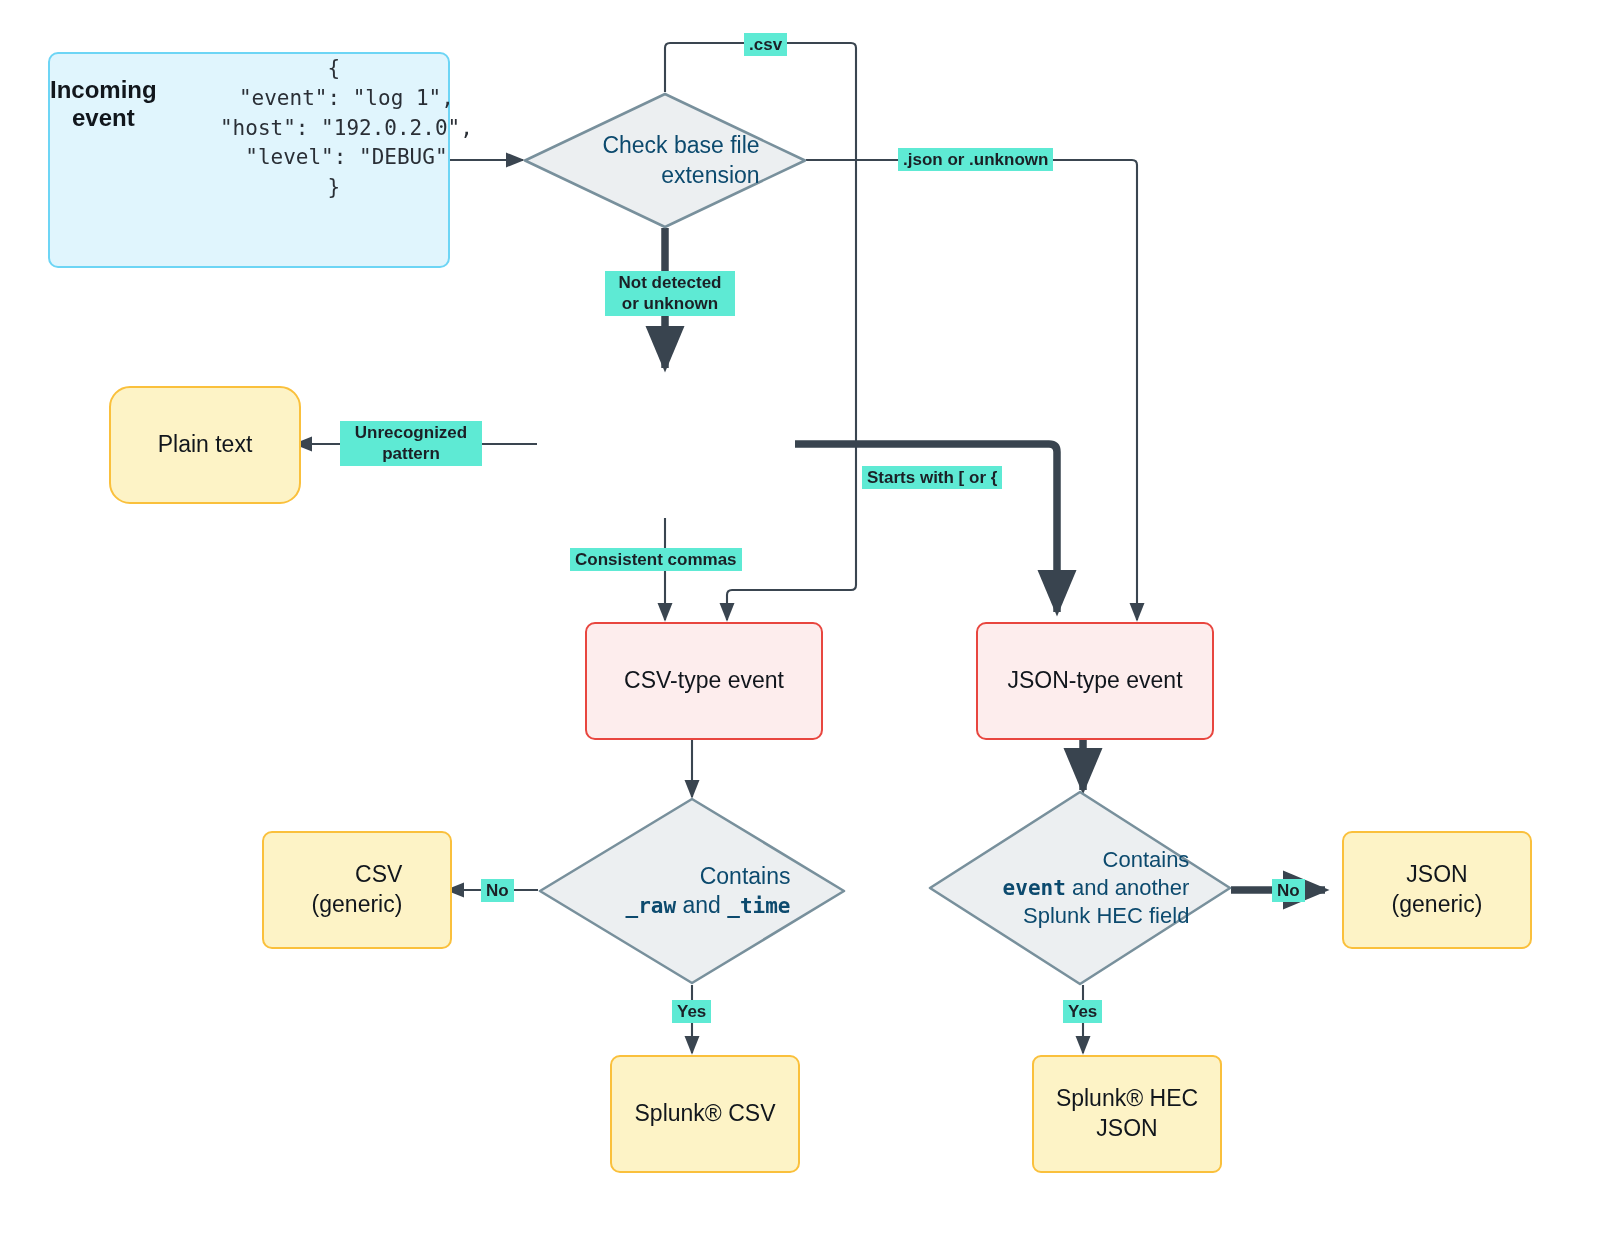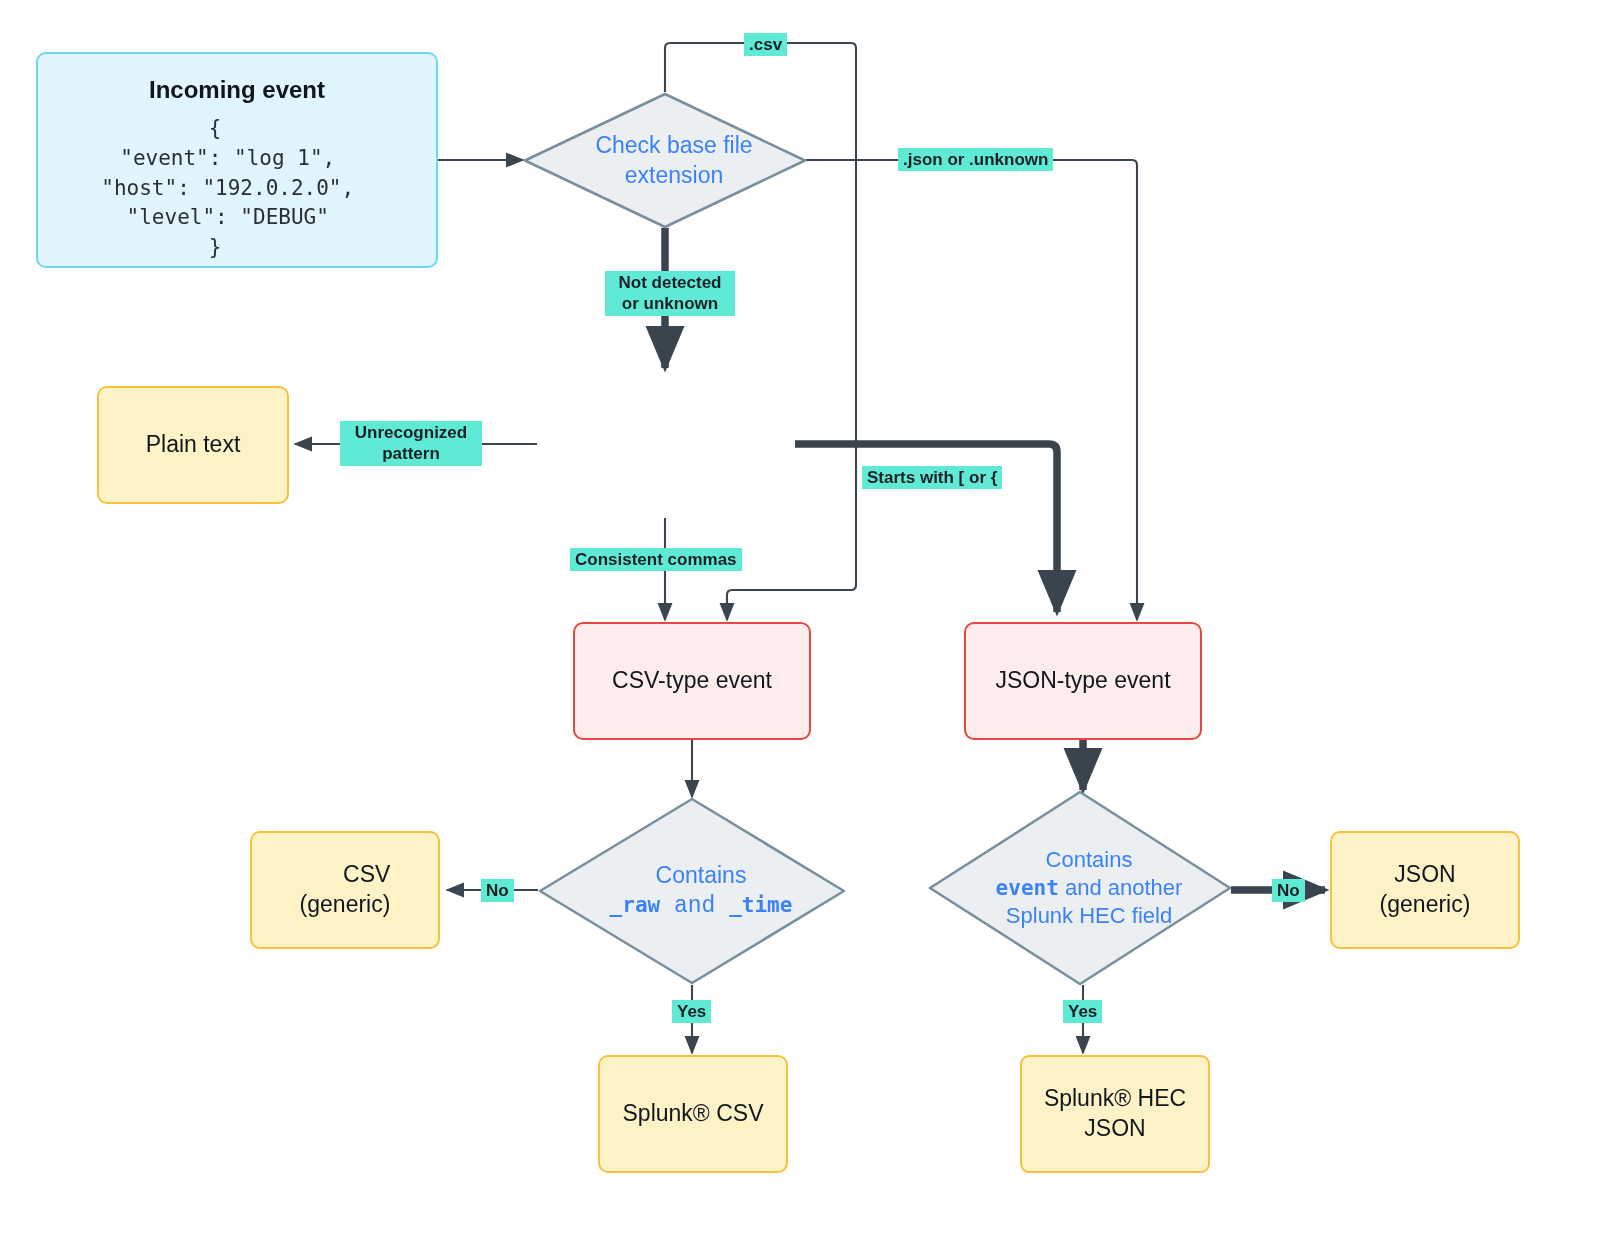--- a/index.html
+++ b/index.html
@@ -33,21 +33,22 @@
     align-items: center;
     justify-content: center;
     text-align: center;
     color: #11161c;
   }
 
   .box {
     border-radius: 10px;
     border-width: 2.5px;
     border-style: solid;
-    flex-direction: column;
+    flex-direction: row;
+    margin-left: 12px;
   }
 
   .box-cyan {
     background: #e0f5fd;
     border-color: #6dd5f5;
     align-items: flex-start;
     justify-content: flex-start;
   }
   .box-yellow {
     background: #fdf3c6;
@@ -63,28 +64,28 @@
     position: absolute;
   }
   .diamond .shape {
     position: absolute;
     left: 0; top: 0;
     width: 100%;
     height: 100%;
   }
   .diamond .dlabel {
     position: absolute;
-    left: 9px; top: 0;
+    left: 16px; top: 0;
     width: 100%;
     height: 100%;
     display: flex;
     align-items: center;
     justify-content: center;
-    text-align: center;
-    color: #3b82f6;
+    text-align: right;
+    color: #0c4a6e;
     font-size: 23px;
     line-height: 1.28;
     padding: 0 6px;
     box-sizing: border-box;
   }
 
   
   .ev-title {
     font-size: 24px;
     font-weight: bold;
@@ -187,40 +188,40 @@
 
   <div class="diamond" style="left:523px; top:92px; width:284px; height:137px;">
     <svg class="shape" viewBox="0 0 284 137" preserveAspectRatio="none">
       <polygon points="142,2 282,68.5 142,135 2,68.5" fill="#eceff1" stroke="#78909c" stroke-width="2.6" stroke-linejoin="round"></polygon>
     </svg>
     <div class="dlabel" style="white-space:pre-line;">Check base file
 extension</div>
   </div>
 
 
-  <div class="node box box-yellow" style="left:97px; top:386px; width:192px; height:118px;">
+  <div class="node box box-yellow" style="left:97px; top:386px; width:192px; height:118px;border-radius:21px;">
     <div class="node-label">Plain text</div>
   </div>
 
   <div class="node box box-red" style="left:573px; top:622px; width:238px; height:118px;">
     <div class="node-label">CSV-type event</div>
   </div>
 
   <div class="node box box-red" style="left:964px; top:622px; width:238px; height:118px;">
     <div class="node-label">JSON-type event</div>
   </div>
 
   <div class="diamond" style="left:538px; top:797px; width:308px; height:188px;">
     <svg class="shape" viewBox="0 0 308 188" preserveAspectRatio="none">
       <polygon points="154,2 306,94 154,186 2,94" fill="#eceff1" stroke="#78909c" stroke-width="2.6" stroke-linejoin="round"></polygon>
     </svg>
     <div class="dlabel">
       <div>
         <span>Contains</span><br>
-        <span class="mono">_raw</span><span style="white-space:pre;font-family:Liberation Mono, monospace;"> and </span><span class="mono">_time</span>
+        <span class="mono">_raw</span><span style="white-space:pre;"> and </span><span class="mono">_time</span>
       </div>
     </div>
   </div>
 
   <div class="diamond" style="left:928px; top:790px; width:304px; height:196px;">
     <svg class="shape" viewBox="0 0 304 196" preserveAspectRatio="none">
       <polygon points="152,2 302,98 152,194 2,98" fill="#eceff1" stroke="#78909c" stroke-width="2.6" stroke-linejoin="round"></polygon>
     </svg>
     <div class="dlabel" style="font-size:22px;">
       <div>

